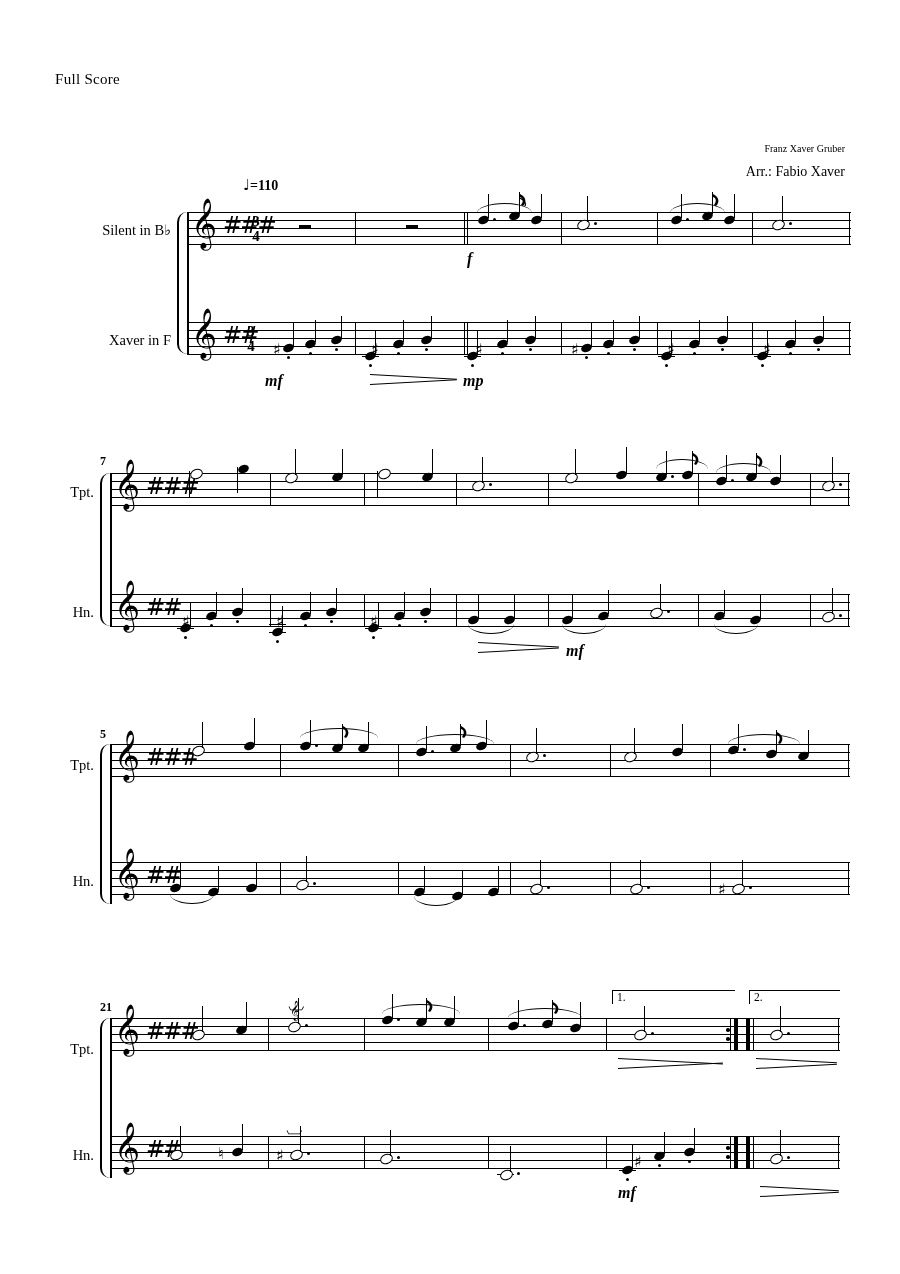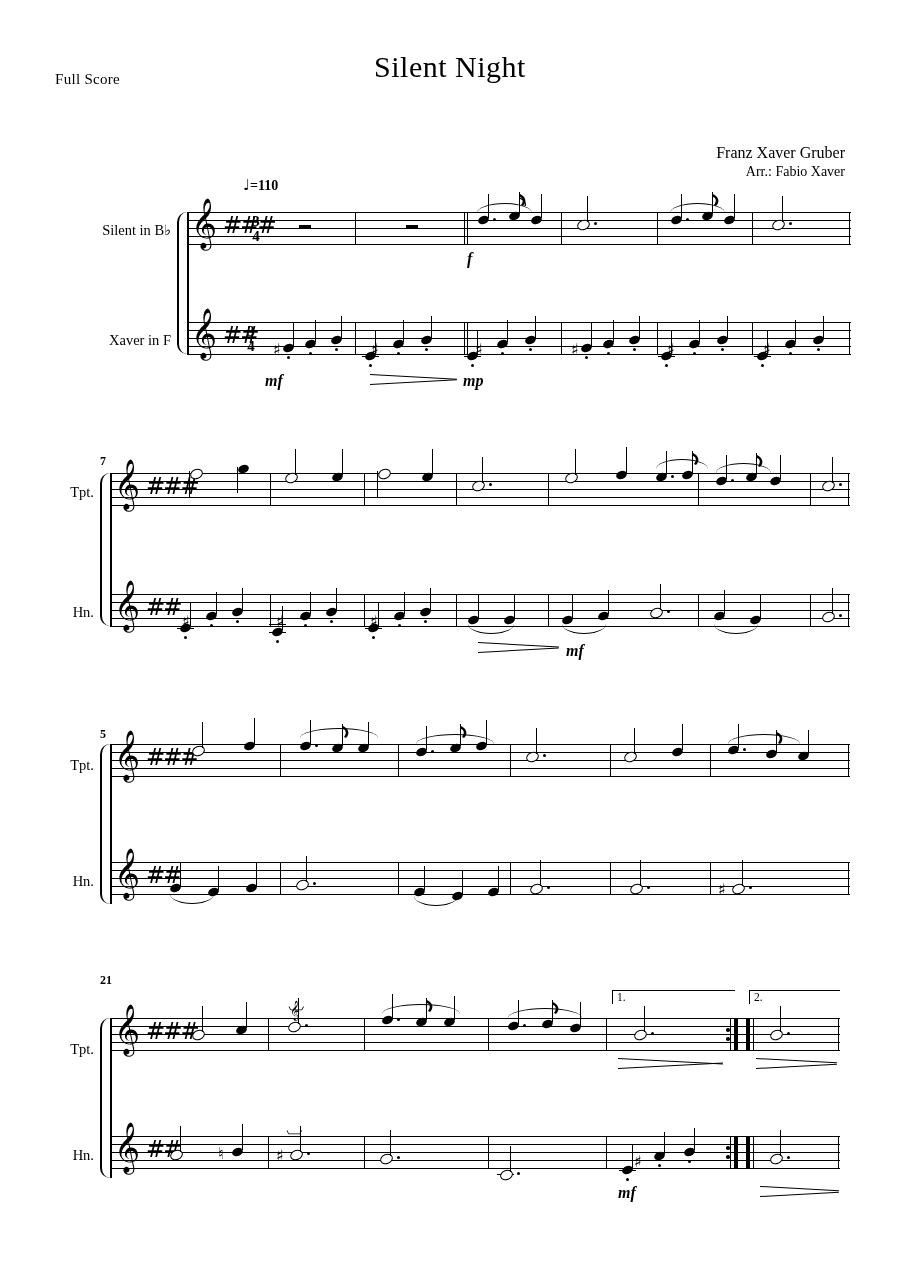--- a/index.html
+++ b/index.html
@@ -16,21 +16,21 @@
   .score-label {
     position:absolute; left:55px; top:71px;
     font-size:15px; letter-spacing:.3px;
   }
   .title {
     position:absolute; left:0; right:0; top:50px;
     text-align:center; font-size:30px; letter-spacing:.5px;
   }
   .composer {
     position:absolute; right:55px; top:141px;
-    text-align:right; font-size:16px; line-height:1.5;
+    text-align:right; font-size:10px; line-height:1.5;
   }
   .arranger {
     position:absolute; right:55px; top:161px;
     text-align:right; font-size:14px; line-height:1.5;
   }
 
   
   .system { position:absolute; left:0; width:900px; }
   .staff-wrap { position:absolute; }
   .staff {
@@ -97,21 +97,20 @@
   .repeatdots span { position:absolute; width:3.6px; height:3.6px; border-radius:50%; background:#000; left:0;}
   .volta { position:absolute; border-left:1.4px solid #000; border-top:1.4px solid #000; height:13px; }
   .volta span { position:absolute; left:4px; top:0px; font-size:11.5px; }
 </style>
 </head>
 <body>
 
 <div class="page">
 
   <div class="score-label">Full Score</div>
-  <div class="title">Silent Night</div>
   <div class="composer">Franz Xaver Gruber</div>
   <div class="arranger">Arr.: Fabio Xaver</div>
 
   <div class="system" style="top:0;height:400px;">
 
     <div class="tempo" style="left:243px; top:176px;">
       <span class="nt">♩</span><span>=110</span>
     </div>
 
     <div class="sysbrace" style="left:177px; top:212px; height:142px;"></div>
@@ -742,21 +741,21 @@
       <div class="acc" style="left:608px; top:20px;">♯</div>
       <div class="note" style="left:622px; top:22px;">
         <div class="nh open"></div>
           <div class="stem" style="left:10px; top:-24px; height:26px;"></div>
           <div class="dot" style="left:17px; top:2px;"></div>
       </div>
     </div>
   </div>
 
   <div class="system" style="top:0;height:300px;">
-    <div class="measnum" style="left:100px; top:973px;">21</div>
+    <div class="measnum" style="left:100px; top:1000px;">21</div>
 
     <div class="sysbrace" style="left:100px; top:1018px; height:160px;"></div>
     <div class="syslink" style="left:110px; top:1018px; height:160px;"></div>
 
     <div class="instlabel" style="left:20px; width:74px; top:1041px;">Tpt.</div>
     <div class="staff-wrap" style="left:110px; top:1018px; width:730px;">
       <div class="staff" style="width:730px;">
         <div class="ln" style="width:730px;"></div>
           <div class="ln" style="width:730px;"></div>
           <div class="ln" style="width:730px;"></div>

